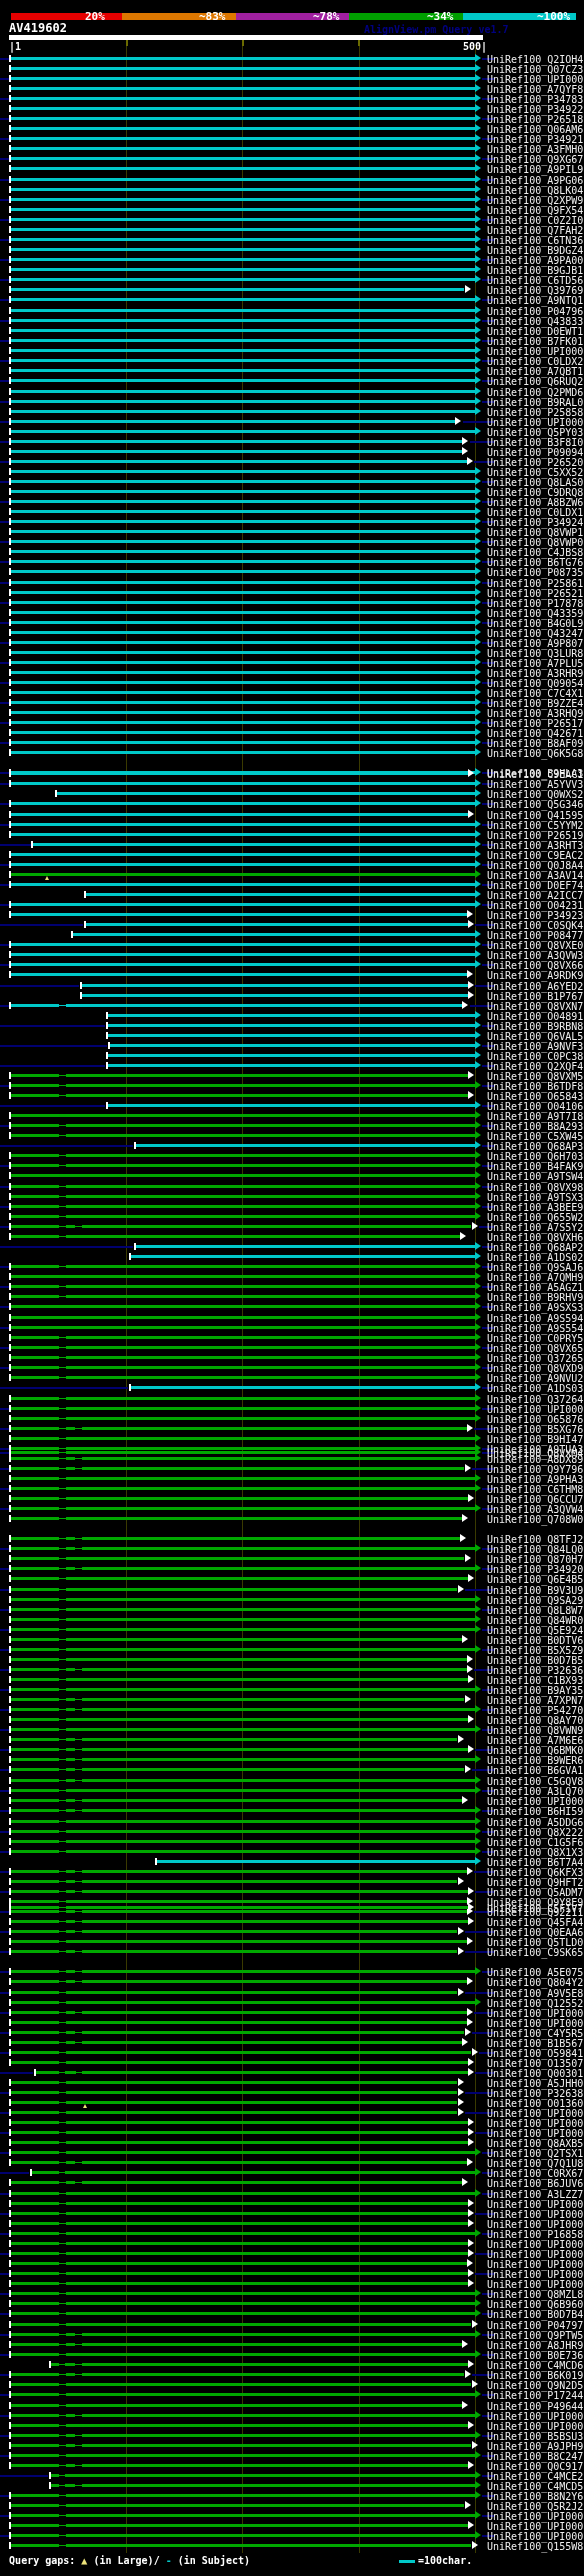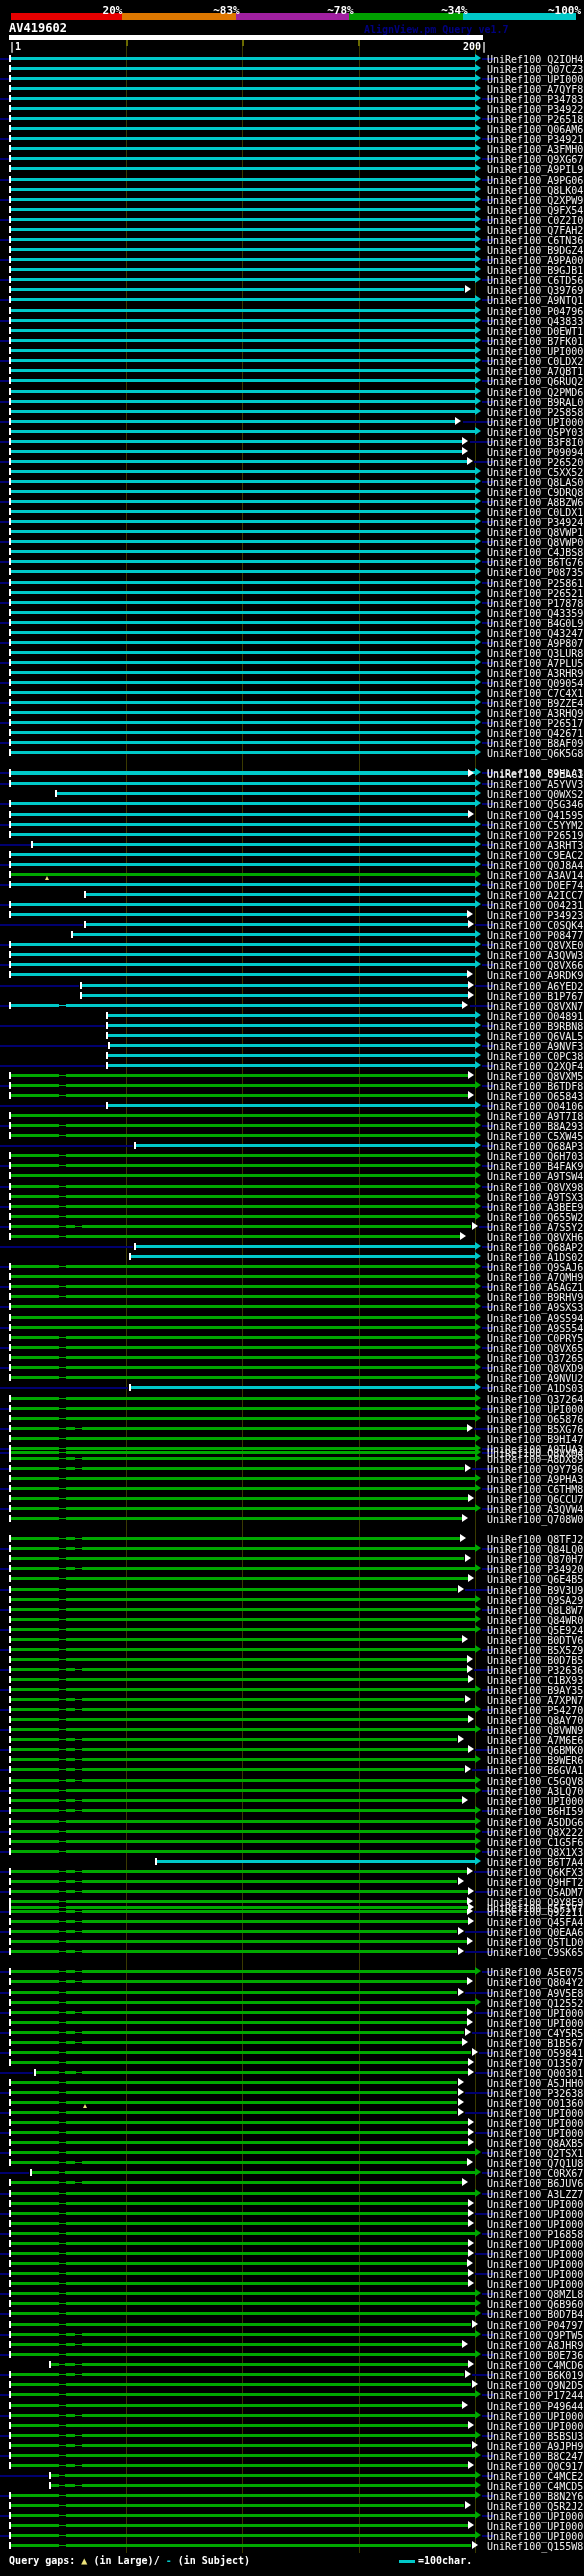--- a/index.html
+++ b/index.html
@@ -1,18 +1,18 @@
 <!DOCTYPE html>
 <html style="font-size:14.6px"><head>
 <meta charset="utf-8">
 <style>
   html,body{margin:0;padding:0;background:#000;}
   #screen{position:relative;width:585px;height:2576px;background:#000;overflow:hidden;
           font-family:"DejaVu Sans Mono",monospace;}
-  .scale-label{position:absolute;top:4px;width:55px;height:11px;text-align:center;
+  .scale-label{position:absolute;top:10px;width:55px;height:11px;text-align:left;
                font:bold 11px "DejaVu Sans Mono",monospace;color:#fff;}
   .scale-seg{position:absolute;top:12.8px;height:7.3px;}
   #title{position:absolute;left:9.1px;top:21px;font:bold 12px "DejaVu Sans Mono",monospace;color:#fff;}
   #credit{position:absolute;left:364px;top:24px;font:bold 10px "DejaVu Sans Mono",monospace;color:#000080;}
   #ruler{position:absolute;left:9.1px;top:35px;width:474px;height:4.6px;background:#fff;}
   .ruler-lab{position:absolute;top:41px;font:bold 10px "DejaVu Sans Mono",monospace;color:#fff;}
   .rtick{position:absolute;top:40px;width:1.8px;height:5.5px;background:#6b6b00;}
   .gridline{position:absolute;top:46px;width:0.9px;height:2507px;background:#3a3a00;}
   .row{position:absolute;left:0;width:585px;height:10px;}
   .bar{position:absolute;top:2.7px;height:3.7px;}
@@ -53,21 +53,21 @@
     <span class="scale-label" style="left:313px">~78%</span>
     <span class="scale-label" style="left:427px">~34%</span>
     <span class="scale-label" style="left:537px">~100%</span>
   </div>
 
   <div id="title">AV419602</div>
   <div id="credit">AlignView.pm Query ve1.7</div>
 
   <div id="ruler"></div>
   <span class="ruler-lab" style="left:9.1px">|1</span>
-  <span class="ruler-lab" style="left:463px">200|</span>
+  <span class="ruler-lab" style="left:463px">500|</span>
   <div class="rtick" style="left:126px"></div>
   <div class="rtick" style="left:242px"></div>
   <div class="rtick" style="left:358px"></div>
 
   <div id="grid">
       <div class="gridline" style="left: 126px;"></div>
       <div class="gridline" style="left: 242px;"></div>
       <div class="gridline" style="left: 359px;"></div>
       <div class="gridline" style="left: 475px;"></div>
     </div>

